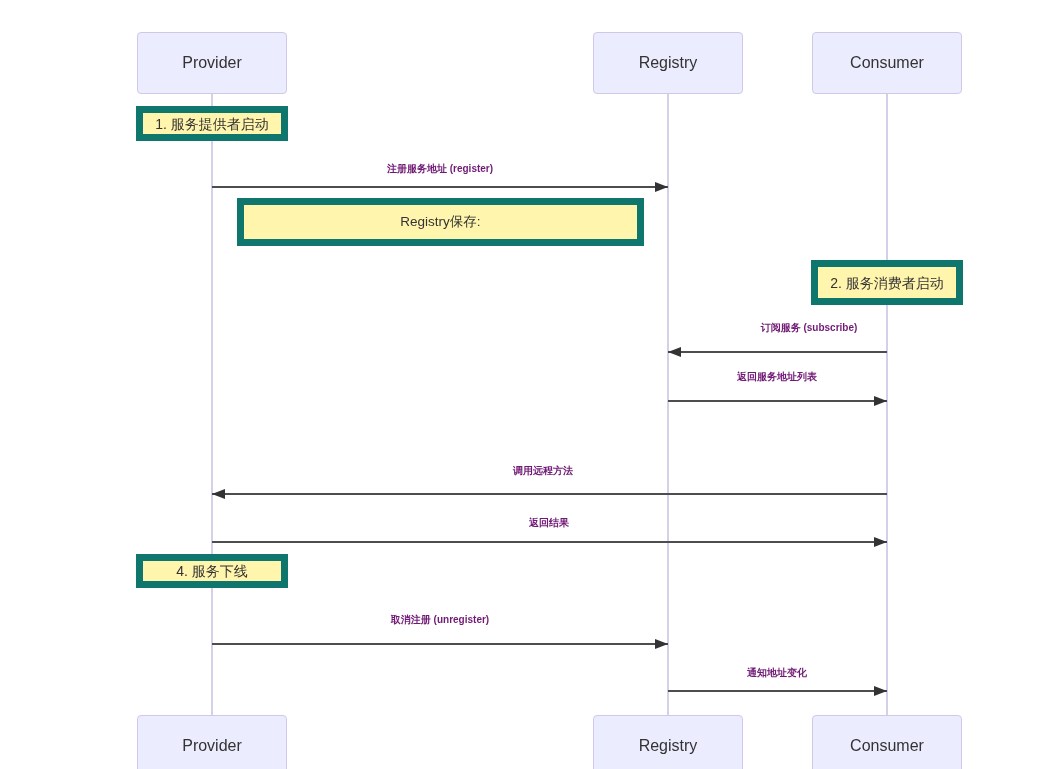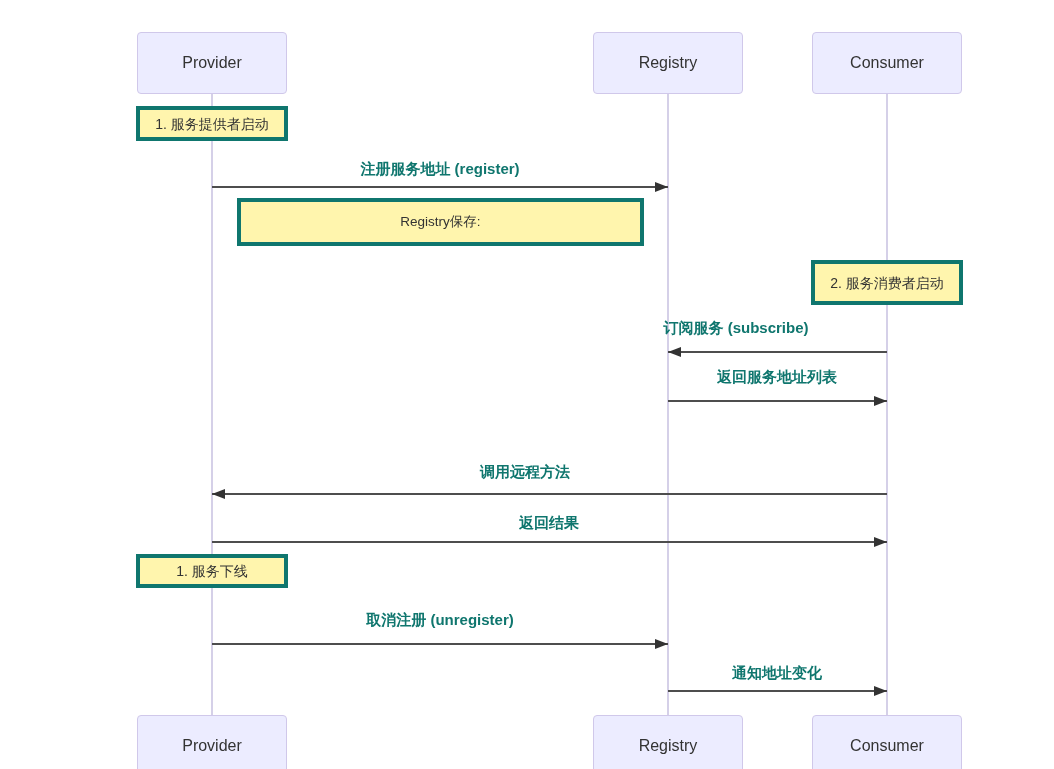--- a/index.html
+++ b/index.html
@@ -14,30 +14,30 @@
 
   .actor {
     position:absolute; width:150px; height:62px;
     background:#ECECFF; border:1px solid #d0c8ea; border-radius:4px;
     display:flex; align-items:center; justify-content:center;
     font-size:16px; color:#333333;
   }
 
   .note {
     position:absolute;
-    background:#fff5ad; border:4px solid #0f766e;
+    background:#fff5ad; border:7px solid #0f766e;
     display:flex; flex-direction:column; align-items:center; justify-content:center;
     font-size:14px; color:#333333; text-align:center; line-height:20px;
   }
 
   .msg-line { position:absolute; height:2px; background:#4d4d4d; }
 
   .msg-label {
     position:absolute; transform:translateX(-50%);
-    font-size:15px; font-weight:700; color:#0f766e;
+    font-size:10px; font-weight:700; color:#701a75;
     white-space:nowrap; line-height:19px;
   }
 
   .arrowhead { position:absolute; width:0; height:0; }
   .arrowhead.right { border-top:5px solid transparent; border-bottom:5px solid transparent; border-left:13px solid #333333; }
   .arrowhead.left  { border-top:5px solid transparent; border-bottom:5px solid transparent; border-right:13px solid #333333; }
 </style>
 </head>
 <body>
 
@@ -76,39 +76,39 @@
   <div class="arrowhead right" style="left:631px; top:158px;"></div>
 
   <div class="note" style="left:213px; top:174px; width:407px; height:48px; font-size:13.5px;">
     <span>Registry保存:</span>
   </div>
 
   <div class="note" style="left:787px; top:236px; width:152px; height:45px;">
     <span>2. 服务消费者启动</span>
   </div>
 
-  <div class="msg-label" style="left:712px; top:294px;">订阅服务 (subscribe)</div>
+  <div class="msg-label" style="left:785px; top:294px;">订阅服务 (subscribe)</div>
   <div class="msg-line" style="left:644px; top:327px; width:219px;"></div>
   <div class="arrowhead left" style="left:644px; top:323px;"></div>
 
   <div class="msg-label" style="left:753px; top:343px;">返回服务地址列表</div>
   <div class="msg-line" style="left:644px; top:376px; width:219px;"></div>
   <div class="arrowhead right" style="left:850px; top:372px;"></div>
 
 
-  <div class="msg-label" style="left:501px; top:438px;">调用远程方法</div>
+  <div class="msg-label" style="left:519px; top:438px;font-family:Liberation Mono, monospace;">调用远程方法</div>
   <div class="msg-line" style="left:188px; top:469px; width:675px;"></div>
   <div class="arrowhead left" style="left:188px; top:465px;"></div>
 
   <div class="msg-label" style="left:525px; top:489px;">返回结果</div>
   <div class="msg-line" style="left:188px; top:517px; width:675px;"></div>
   <div class="arrowhead right" style="left:850px; top:513px;"></div>
 
   <div class="note" style="left:112px; top:530px; width:152px; height:34px;">
-    <span>1. 服务下线</span>
+    <span>4. 服务下线</span>
   </div>
 
   <div class="msg-label" style="left:416px; top:586px;">取消注册 (unregister)</div>
   <div class="msg-line" style="left:188px; top:619px; width:456px;"></div>
   <div class="arrowhead right" style="left:631px; top:615px;"></div>
 
   <div class="msg-label" style="left:753px; top:639px;">通知地址变化</div>
   <div class="msg-line" style="left:644px; top:666px; width:219px;"></div>
   <div class="arrowhead right" style="left:850px; top:662px;"></div>
 

